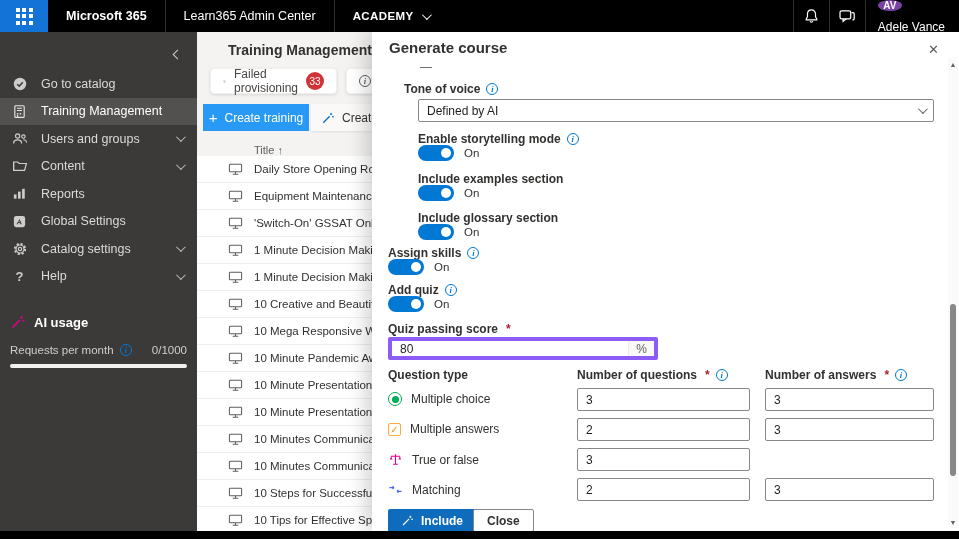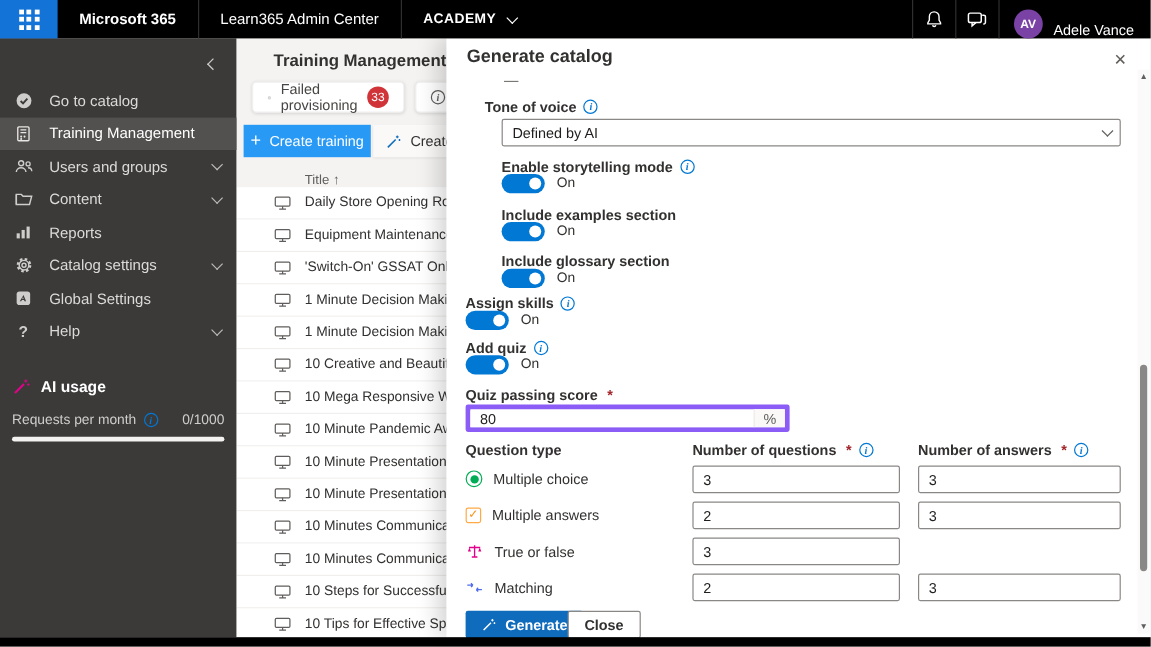--- a/index.html
+++ b/index.html
@@ -11,21 +11,21 @@
   .topbar { position:absolute; left:0; top:0; width:959px; height:32px; background:#000;
     display:flex; align-items:stretch; color:#fff; z-index:30; }
   .waffle { width:48px; background:#1373d6; display:flex; align-items:center; justify-content:center; cursor:pointer; }
   .waffle-grid { display:grid; grid-template-columns:repeat(3,4px); grid-gap:2.5px; }
   .waffle-grid span { width:4px; height:4px; background:#fff; }
   .tb-item { display:flex; align-items:center; padding:0 18px; font-size:12.5px; border-right:1px solid #2f2f2f; cursor:pointer; }
   .tb-item.brand { font-weight:700; }
   .tb-tenant { font-size:11.5px; font-weight:700; letter-spacing:.4px; display:flex; align-items:center; gap:8px; border-right:none; }
   .tb-right { margin-left:auto; display:flex; align-items:stretch; }
   .tb-icon-btn { width:36px; display:flex; align-items:center; justify-content:center; border-left:1px solid #2f2f2f; cursor:pointer; }
-  .tb-user { display:flex; align-items:flex-end; gap:9px; padding:0 14px 0 12px; border-left:1px solid #2f2f2f; cursor:pointer; }
+  .tb-user { display:flex; align-items:flex-start; gap:9px; padding:0 14px 0 12px; border-left:1px solid #2f2f2f; cursor:pointer;flex-direction:column; }
   .avatar { width:24px; height:24px; border-radius:50%; background:#7a42a5; color:#fff; font-size:10px; font-weight:700;
     display:flex; align-items:center; justify-content:center; }
   .tb-user-name { font-size:12px; }
   .chev { display:inline-block; width:7px; height:7px; border-right:1.6px solid currentColor; border-bottom:1.6px solid currentColor; }
   .chev.down { transform:rotate(45deg) translateY(-2px); }
   .chev.left { transform:rotate(135deg); }
 
   
   .sidebar { position:absolute; left:0; top:32px; width:197px; height:499px; background:#3b3a39; color:#dcdad8; z-index:5; }
   .sb-collapse { position:absolute; top:8px; right:12px; color:#d0cecd; cursor:pointer; padding:4px; }
@@ -215,38 +215,38 @@
               <rect x="2" y="9" width="2.8" height="4.5" fill="#cfcdcb"></rect>
               <rect x="6.4" y="6" width="2.8" height="7.5" fill="#cfcdcb"></rect>
               <rect x="10.8" y="3" width="2.8" height="10.5" fill="#cfcdcb"></rect>
             </svg>
         </span>
         <span class="nav-label">Reports</span>
       </div>
 
       <div class="nav-item">
         <span class="nav-ico">
+          <svg width="15" height="15" viewBox="0 0 16 16">
+              <rect x="2" y="2" width="12" height="12" rx="2.5" fill="#cfcdcb"></rect>
+              <path d="M8.1 5.2l2.3 5.6H9l-.45-1.2H6.6l-.45 1.2H4.8z M7 8.6h1.2L7.6 7z" fill="#3b3a39"></path>
+            </svg>
+        </span>
+        <span class="nav-label">Global Settings</span>
+      </div>
+
+      <div class="nav-item">
+        <span class="nav-ico">
           <svg width="16" height="16" viewBox="0 0 16 16">
               <circle cx="8" cy="8" r="5.1" fill="none" stroke="#cfcdcb" stroke-width="2" stroke-dasharray="2.1 1.9"></circle>
               <circle cx="8" cy="8" r="4" fill="none" stroke="#cfcdcb" stroke-width="1.2"></circle>
               <circle cx="8" cy="8" r="1.7" fill="none" stroke="#cfcdcb" stroke-width="1.2"></circle>
             </svg>
         </span>
         <span class="nav-label">Catalog settings</span>
         <span class="nav-chev chev down"></span>
-      </div>
-
-      <div class="nav-item">
-        <span class="nav-ico">
-          <svg width="15" height="15" viewBox="0 0 16 16">
-              <rect x="2" y="2" width="12" height="12" rx="2.5" fill="#cfcdcb"></rect>
-              <path d="M8.1 5.2l2.3 5.6H9l-.45-1.2H6.6l-.45 1.2H4.8z M7 8.6h1.2L7.6 7z" fill="#3b3a39"></path>
-            </svg>
-        </span>
-        <span class="nav-label">Global Settings</span>
       </div>
 
       <div class="nav-item">
         <span class="nav-ico" style="font-size:13px;font-weight:700;">?</span>
         <span class="nav-label">Help</span>
         <span class="nav-chev chev down"></span>
       </div>
     </div>
 
     <div class="ai-sec">
@@ -403,21 +403,21 @@
           <svg width="15" height="15" viewBox="0 0 16 16">
             <rect x="1.5" y="2.5" width="13" height="8" rx="1" fill="none" stroke="#605e5c" stroke-width="1.1"></rect>
             <path d="M8 10.5v2M5 13h6" stroke="#605e5c" stroke-width="1.1"></path>
           </svg>
           <span>10 Tips for Effective Speaking</span>
         </div>
     </div>
   </div>
 
   <div class="panel">
-    <div class="panel-title">Generate catalog</div>
+    <div class="panel-title">Generate course</div>
     <div class="panel-close">✕</div>
     <div class="frag">—</div>
 
     <div class="flabel" style="position:absolute;left:32px;top:50px;">
       <span>Tone of voice</span>
       <span class="info-i">i</span>
     </div>
     <div class="field dropdown">
       <span>Defined by AI</span>
       <span class="chev down dd-chev"></span>
@@ -546,21 +546,21 @@
     </div>
     <div class="qinput" style="left:393px;top:446px;width:169px;">
       <input value="3" style="">
     </div>
 
     <button class="btn-generate">
       <svg width="13" height="13" viewBox="0 0 16 16">
         <path d="M2.5 13.5L10 6" stroke="#fff" stroke-width="1.5"></path>
         <path d="M11.5 2.2v2.6M10.2 3.5h2.6M13.6 5.6v1.8M12.7 6.5h1.8" stroke="#fff" stroke-width="1"></path>
       </svg>
-      <span>Generate</span>
+      <span>Include</span>
     </button>
     <button class="btn-close">Close</button>
 
     <div class="sbar">
       <span class="arr" style="top:0;">▲</span>
       <span class="thumb"></span>
       <span class="arr" style="bottom:0;">▼</span>
     </div>
   </div>
 

